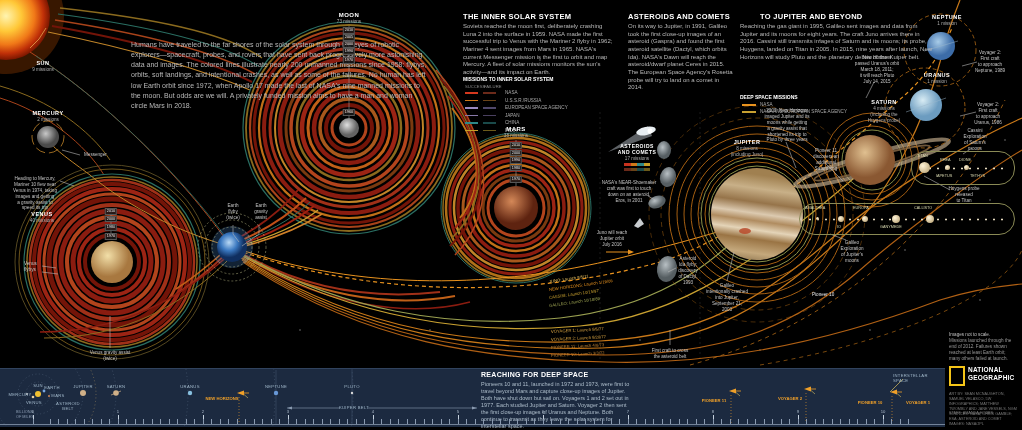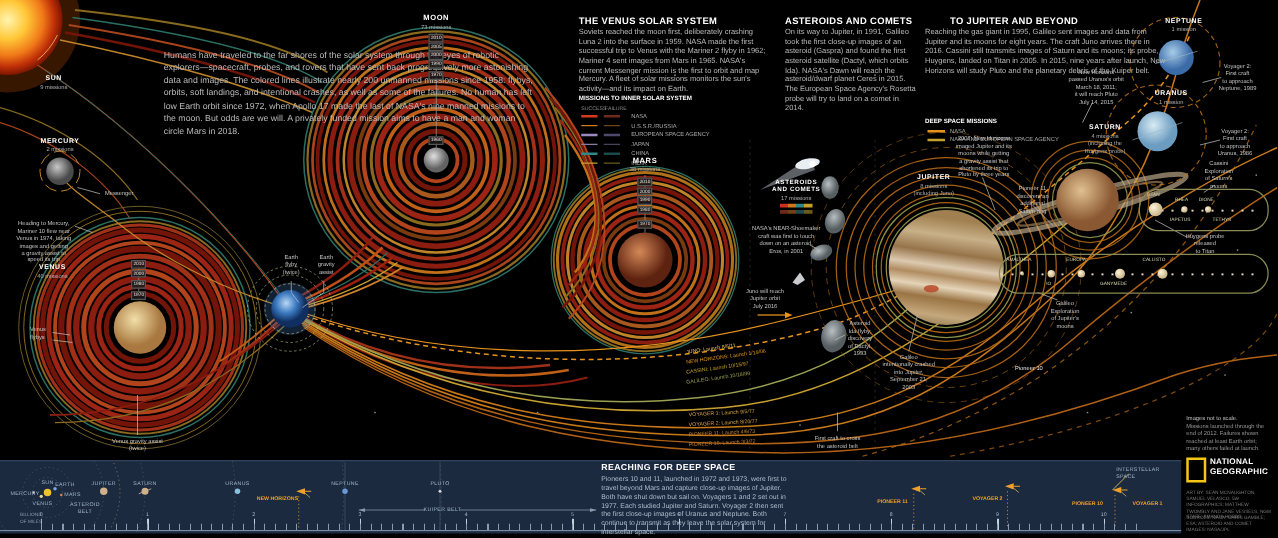--- a/index.html
+++ b/index.html
@@ -373,21 +373,21 @@
     <line x1="806" y1="393" x2="806" y2="423" stroke="#f0a028" stroke-width=".6" stroke-dasharray="1,2"></line>
     <use href="#probe" x="890" y="392"></use>
     <line x1="892" y1="396" x2="892" y2="423" stroke="#f0a028" stroke-width=".6" stroke-dasharray="1,2"></line>
     <line x1="890" y1="392" x2="903" y2="379" stroke="#d8c060" stroke-width=".7"></line>
   </g>
   <rect x="945" y="328" width="77" height="102" fill="#000"></rect>
 </svg>
 
 <div class="lbl body f7" style="left:131px;top:40px;width:296px;line-height:1.45;">Humans have traveled to the far shores of the solar system through the eyes of robotic explorers—spacecraft, probes, and rovers that have sent back progressively more astonishing data and images. The colored lines illustrate nearly 200 unmanned missions since 1958: flybys, orbits, soft landings, and intentional crashes, as well as some of the failures. No human has left low Earth orbit since 1972, when Apollo 17 made the last of NASA's nine manned missions to the moon. But odds are we will. A privately funded mission aims to have a man and woman circle Mars in 2018.</div>
 
-<div class="lbl b f75" style="left:463px;top:12px;letter-spacing:.3px;">THE VENUS SOLAR SYSTEM</div>
+<div class="lbl b f75" style="left:463px;top:12px;letter-spacing:.3px;">THE INNER SOLAR SYSTEM</div>
 <div class="lbl body f6" style="left:463px;top:23px;width:152px;">Soviets reached the moon first, deliberately crashing Luna 2 into the surface in 1959. NASA made the first successful trip to Venus with the Mariner 2 flyby in 1962; Mariner 4 sent images from Mars in 1965. NASA's current Messenger mission is the first to orbit and map Mercury. A fleet of solar missions monitors the sun's activity—and its impact on Earth.</div>
 <div class="lbl b f5" style="left:463px;top:76px;">MISSIONS TO INNER SOLAR SYSTEM</div>
 <div class="lbl f4" style="left:465px;top:84px;color:#888;">SUCCESS</div>
 <div class="lbl f4" style="left:484px;top:84px;color:#888;">FAILURE</div>
 
 <div class="legrow" style="left:465px;top:90px;">
   <span class="sw" style="left:0;background:#d4381e;"></span>
   <span class="sw" style="left:18px;background:#6b2a1a;"></span>
   <span class="legname">NASA</span>
 </div>

